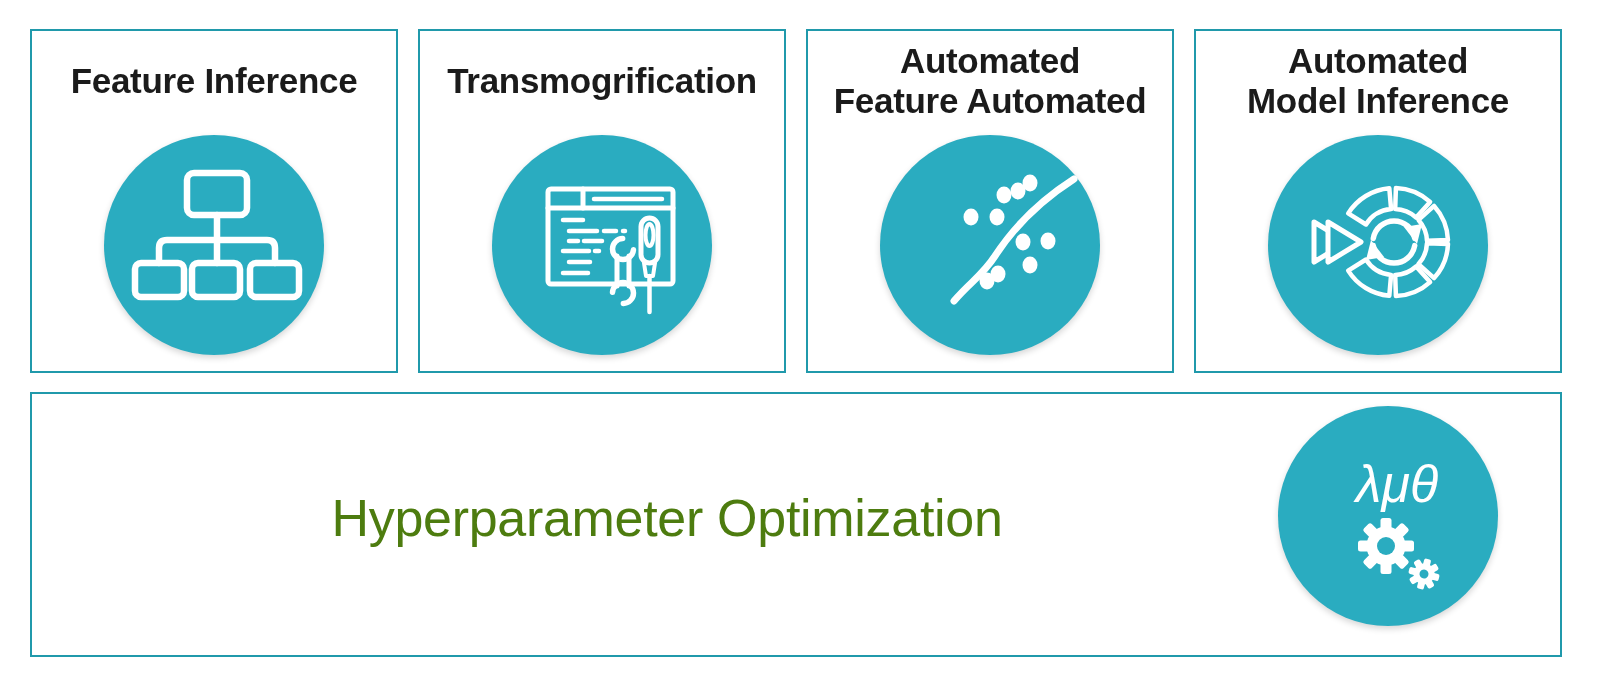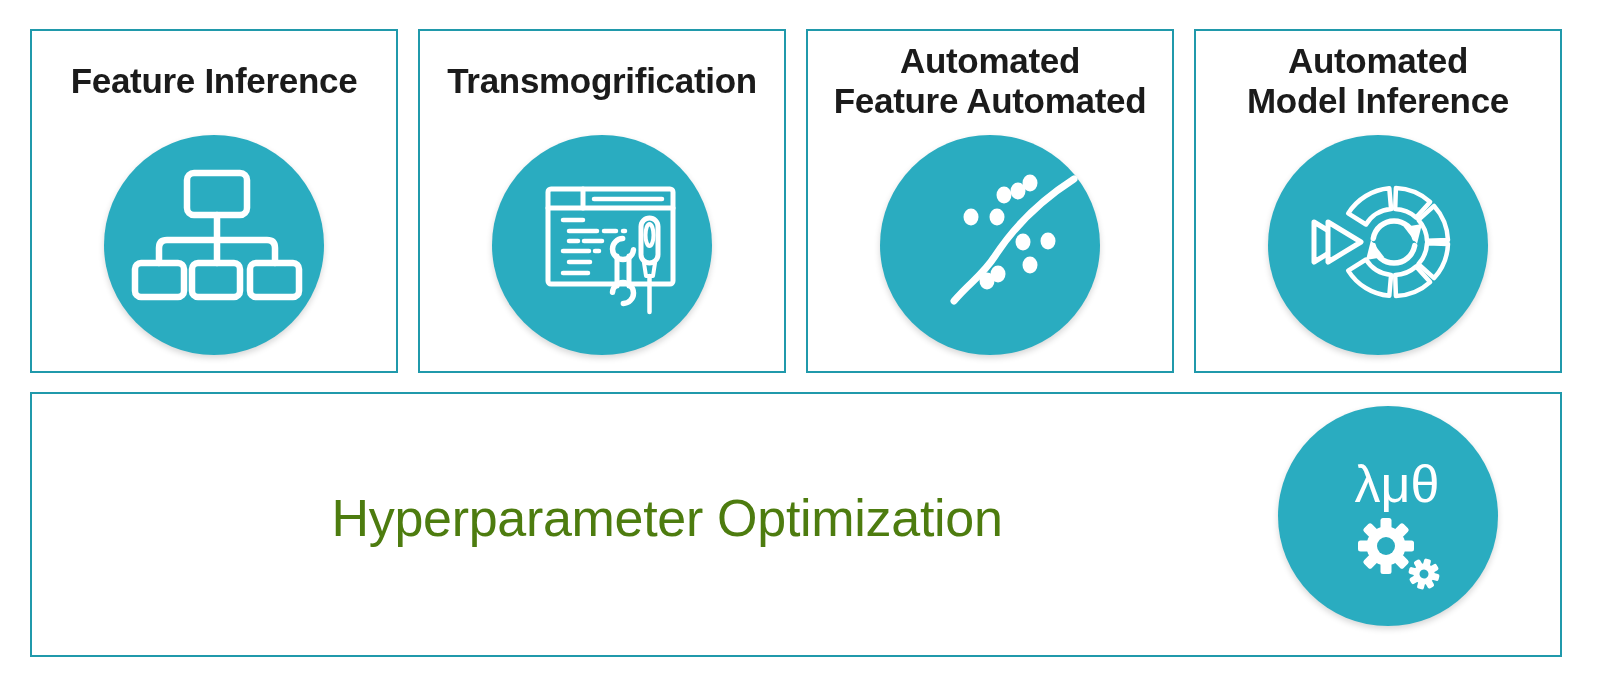--- a/index.html
+++ b/index.html
@@ -11,21 +11,21 @@
     position:absolute;top:29px;width:368px;height:344px;
     background:#ffffff;border:2px solid #2099AB;box-sizing:border-box;
   }
   .card-title{
     height:100px;display:flex;flex-direction:column;justify-content:center;align-items:center;
     font-size:35px;line-height:40px;font-weight:700;color:#1b1b1b;letter-spacing:-0.3px;
     text-align:center;
   }
   .circle{
     width:220px;height:220px;border-radius:50%;background:#2AACC0;
-    margin:4px auto 0 auto;box-shadow:0 3px 6px rgba(0,0,0,0.16);
+    margin:4px auto 0 auto;box-shadow:0 3px 6px rgba(0,0,0,0.16);font-style:italic;
   }
   .circle svg{display:block;width:220px;height:220px;}
   .banner{
     position:absolute;left:30px;top:392px;width:1532px;height:265px;
     background:#ffffff;border:2px solid #2099AB;box-sizing:border-box;
   }
   .banner-title{
     position:absolute;left:0;top:0;bottom:0;width:1270px;
     display:flex;align-items:center;justify-content:center;
     font-size:52px;font-weight:400;color:#4d7c0f;letter-spacing:-0.3px;

